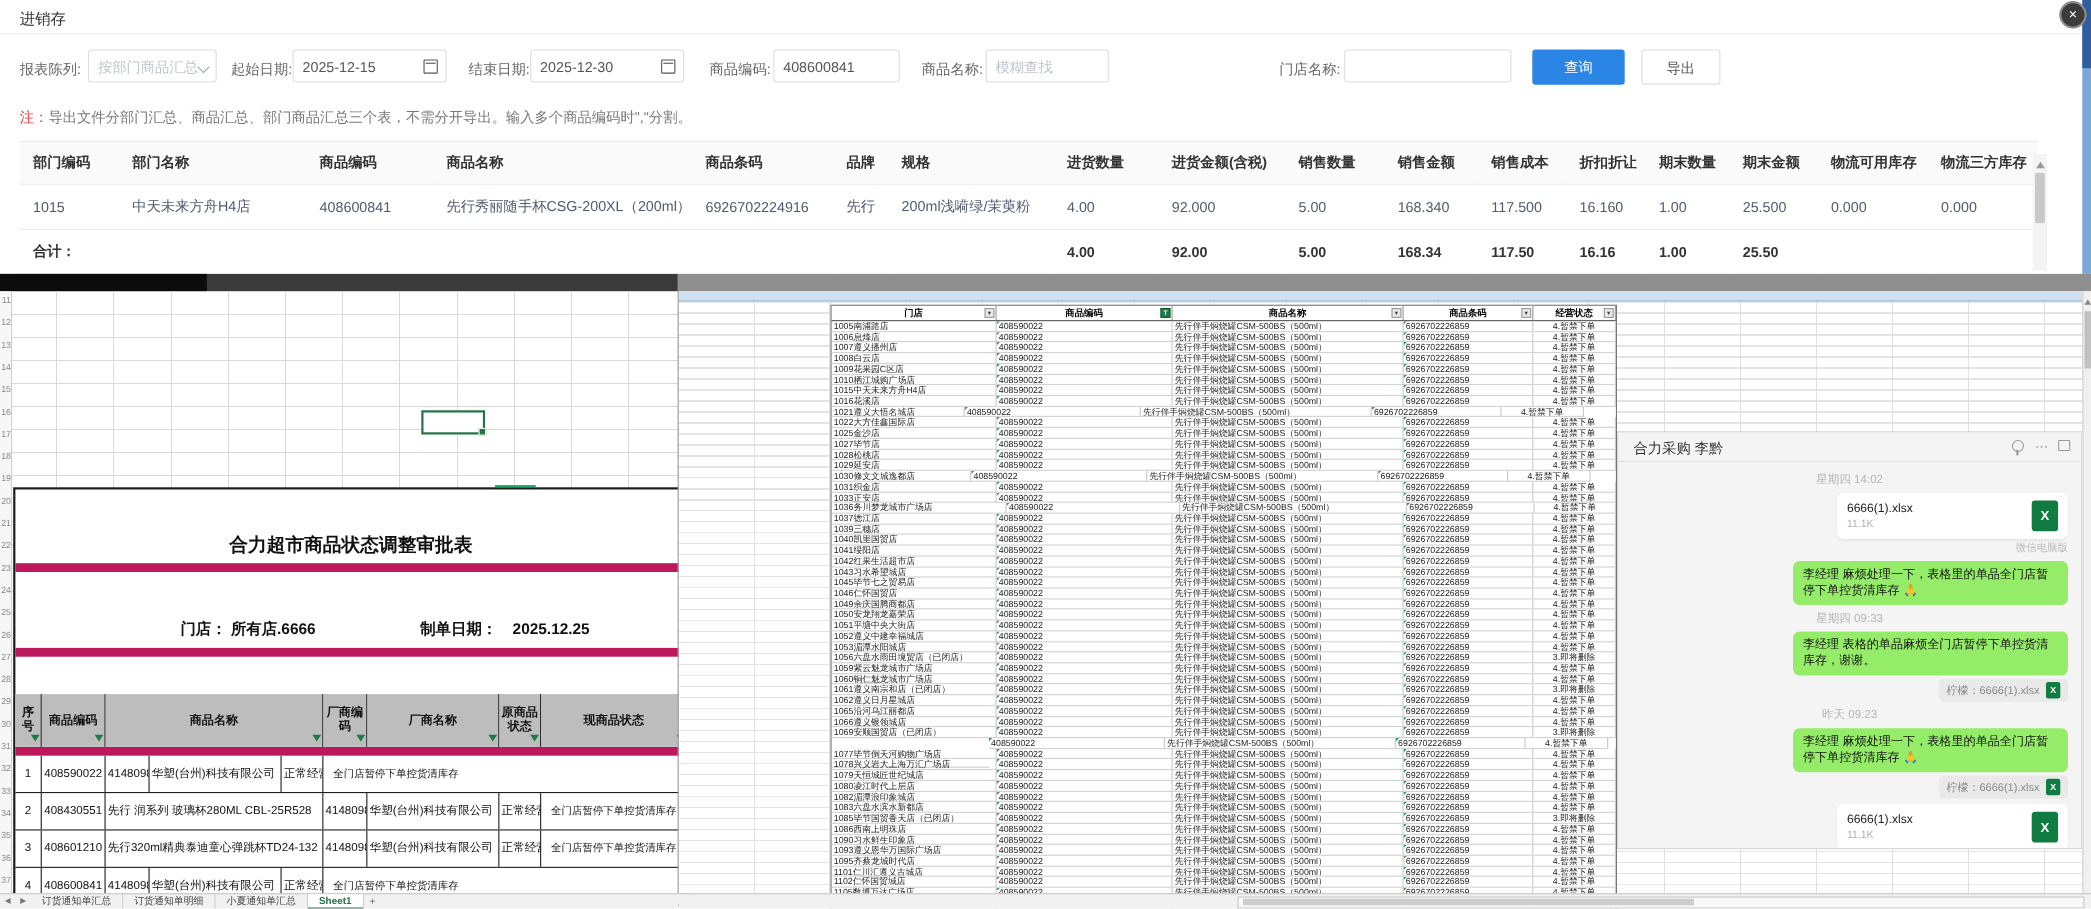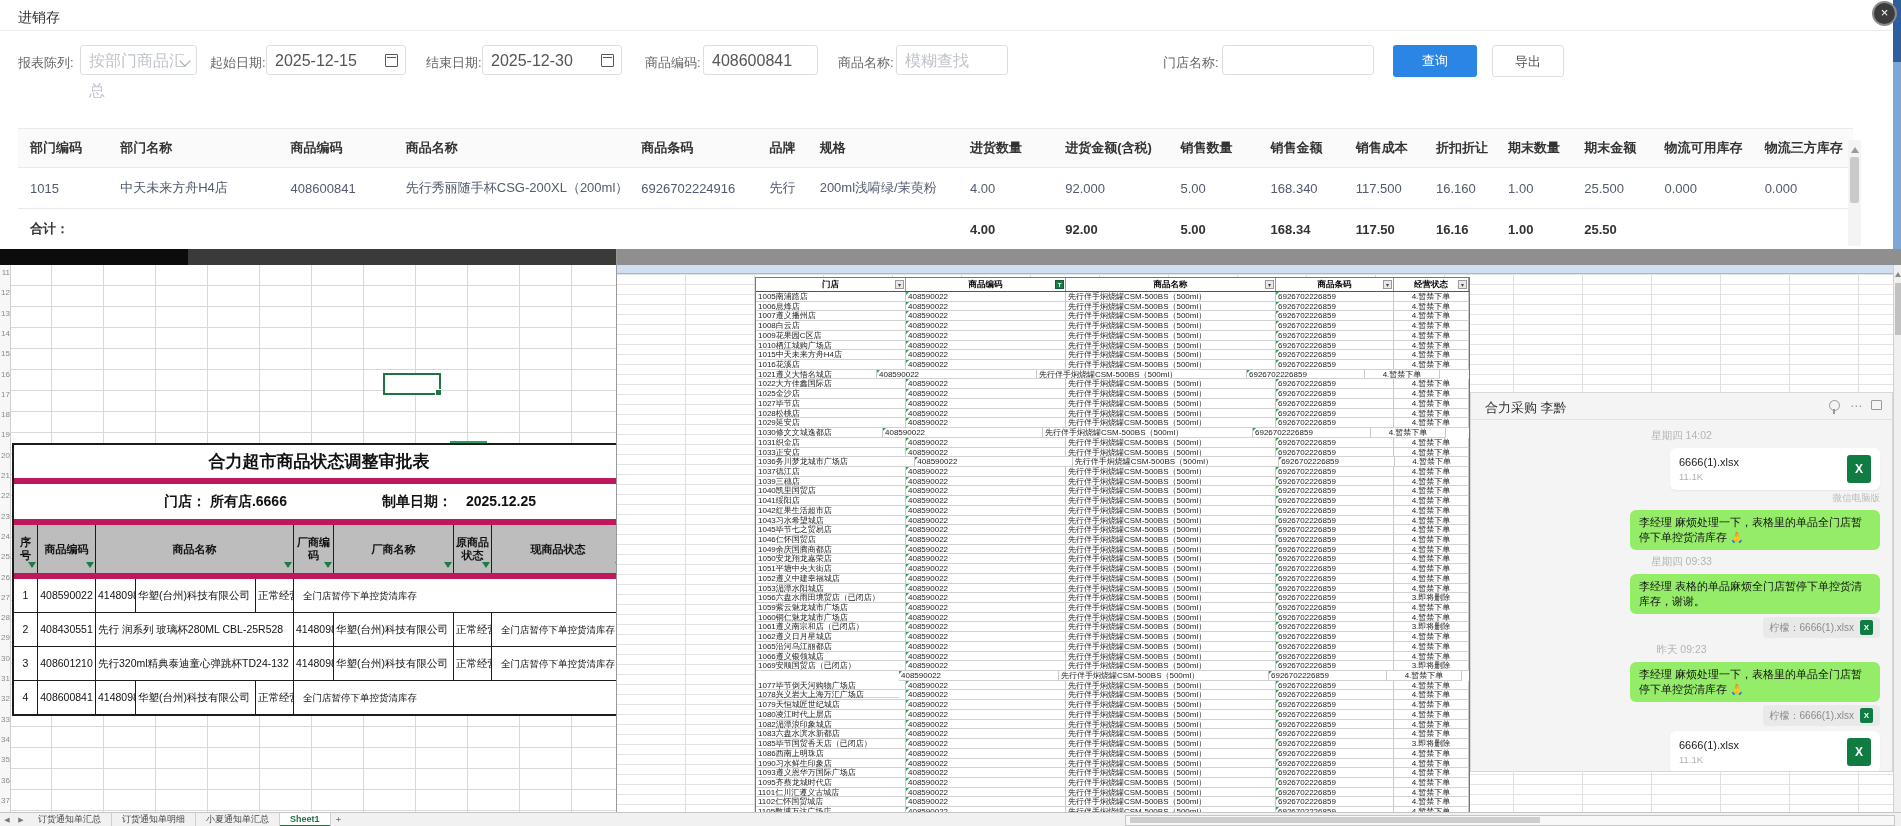--- a/index.html
+++ b/index.html
@@ -6,21 +6,21 @@
   body{width:1901px;height:826px;position:relative;overflow:hidden;
        font-family:"Liberation Sans","DejaVu Sans",sans-serif;background:#fff;}
   .abs{position:absolute;}
 
   
   #modal{left:0;top:0;width:1901px;height:249px;background:#fff;}
   #modal-title{left:18px;top:9px;font-size:14px;color:#333;}
   #modal-title-sep{left:0;top:30px;width:1901px;height:1px;background:#ececec;}
   .flt-label{top:54px;font-size:13px;color:#666;}
   .flt-input{top:45px;height:30px;border:1px solid #dcdee2;border-radius:3px;background:#fff;
-             font-size:16px;color:#555;padding:0 8px;line-height:30px;box-sizing:border-box;}
+             font-size:13px;color:#555;padding:0 8px;line-height:30px;box-sizing:border-box;}
   .flt-input.ph{color:#c0c4cc;}
   .cal-ic{position:absolute;right:7px;top:8px;width:11px;height:11px;border:1.4px solid #555;border-radius:1px;}
   .cal-ic:before{content:"";position:absolute;left:1px;right:1px;top:2px;height:1.4px;background:#555;}
   .sel-arrow{position:absolute;right:7px;top:11px;width:7px;height:7px;border-right:1.5px solid #9aa;border-bottom:1.5px solid #9aa;transform:rotate(45deg);}
   .btn{top:45px;height:32px;border-radius:3px;font-size:13px;text-align:center;line-height:32px;cursor:pointer;}
   #btn-query{left:1393px;width:84px;background:#2b85e4;color:#fff;}
   #btn-export{left:1492px;width:72px;background:#fff;color:#555;border:1px solid #dcdee2;box-sizing:border-box;}
   #note{left:18px;top:98px;font-size:13px;color:#777;}
   #note .red{color:#e23c39;}
 
@@ -49,21 +49,21 @@
     background:repeating-linear-gradient(to right,transparent 0 51px,#d9d9d9 51px 52px),
                repeating-linear-gradient(to bottom,transparent 0 20px,#d9d9d9 20px 21px),#fff;}
   #rownums{left:0;top:265px;width:10px;height:547px;background:#f7f7f7;border-right:1px solid #cfcfcf;overflow:hidden;}
   .rn{position:absolute;right:0;width:24px;text-align:right;font-size:8px;color:#8a8a8a;}
   #sel-cell{left:383px;top:373px;width:54px;height:18px;border:2px solid #217346;background:#fff;}
   #sel-cell:after{content:"";position:absolute;right:-3px;bottom:-3px;width:5px;height:5px;background:#217346;border:1px solid #fff;}
   #green-line{left:450px;top:441px;width:37px;height:2px;background:#21a366;}
 
   
   #apr{left:12px;top:443px;width:614px;background:#fff;border:2px solid #1c1c1c;box-sizing:border-box;color:#111;}
-  #apr .trow{border-bottom:6px solid #be185d;position:relative;}
+  #apr .trow{border-bottom:8px solid #be185d;position:relative;margin-top:34px;}
   #apr-title{height:33px;line-height:33px;text-align:center;font-size:17px;font-weight:bold;}
   #apr-info{height:35px;line-height:35px;font-size:14px;font-weight:bold;}
   #apr-info .store{position:absolute;left:150px;}
   #apr-info .date{position:absolute;left:368px;}
   .apr-cells{display:flex;}
   .apr-cells>div{border-right:1px solid #1c1c1c;box-sizing:border-box;overflow:hidden;position:relative;}
   .apr-cells>div:last-child{border-right:none;}
   #apr-head .apr-cells>div{background:#bdbdbd;font-size:11px;font-weight:bold;text-align:center;
       display:flex;align-items:center;justify-content:center;height:48px;line-height:13px;padding:0 1px;}
   .fl-tri{position:absolute;right:1px;bottom:1px;width:0;height:0;border:4px solid transparent;border-top:6px solid #1e7a46;}
@@ -167,20 +167,21 @@
   </div>
 
   <span class="abs flt-label" style="left:1163px">门店名称:</span>
   <div class="abs flt-input" style="left:1222px;width:152px">
     <span></span>
   </div>
 
   <div id="btn-query" class="abs btn">查询</div>
   <div id="btn-export" class="abs btn">导出</div>
 
+  <div id="note" class="abs"><span class="red">注：</span><span>导出文件分部门汇总、商品汇总、部门商品汇总三个表，不需分开导出。输入多个商品编码时","分割。</span></div>
 
   <div id="mtable" class="abs">
       <table>
         <colgroup>
           <col style="width: 90px;">
           <col style="width: 170px;">
           <col style="width: 115px;">
           <col style="width: 235px;">
           <col style="width: 128px;">
           <col style="width: 50px;">

